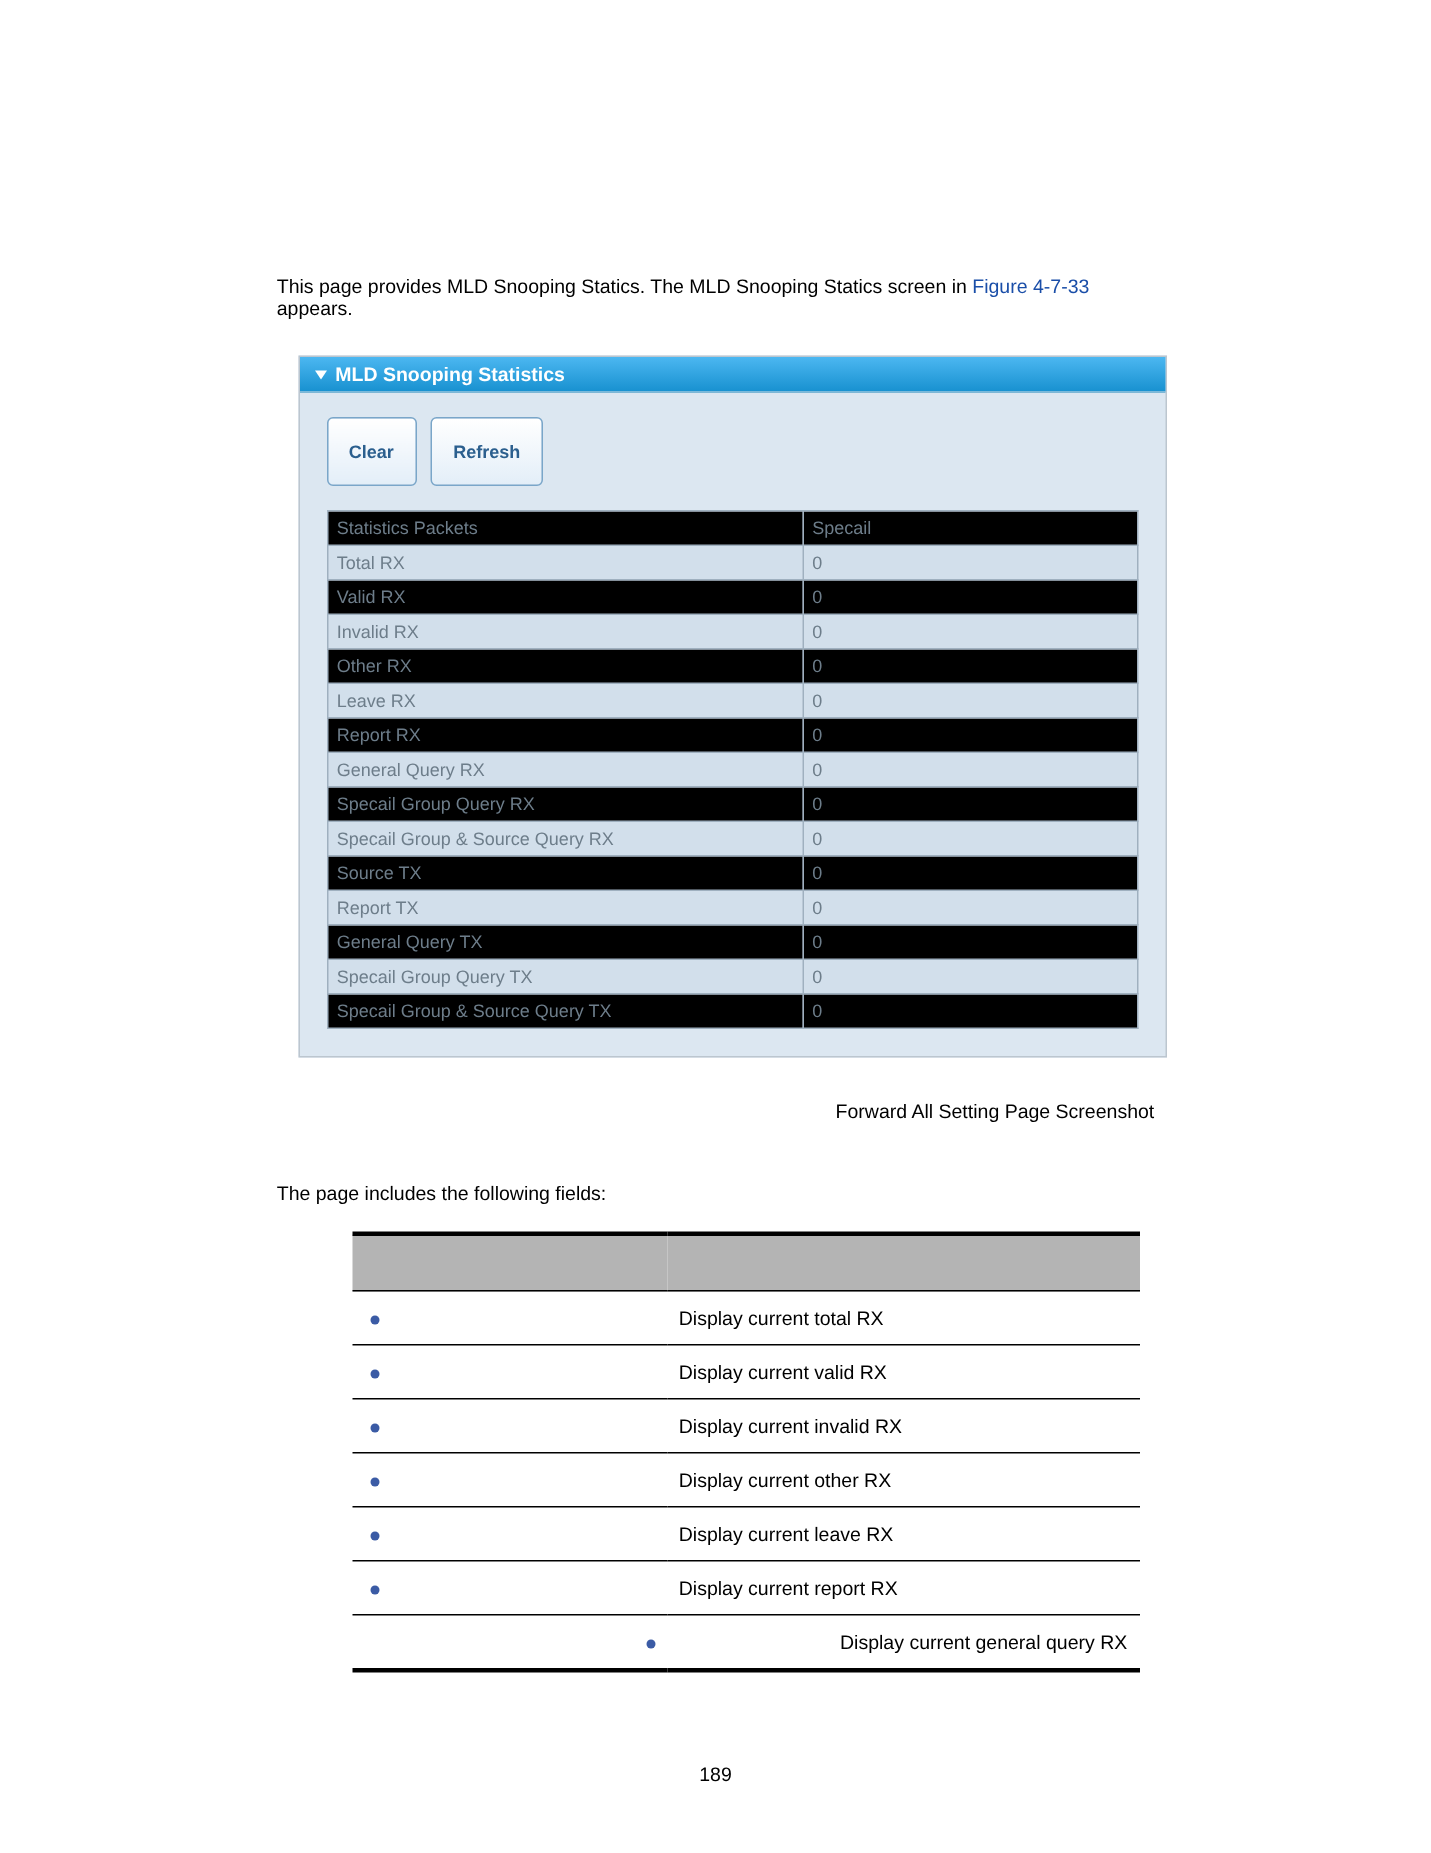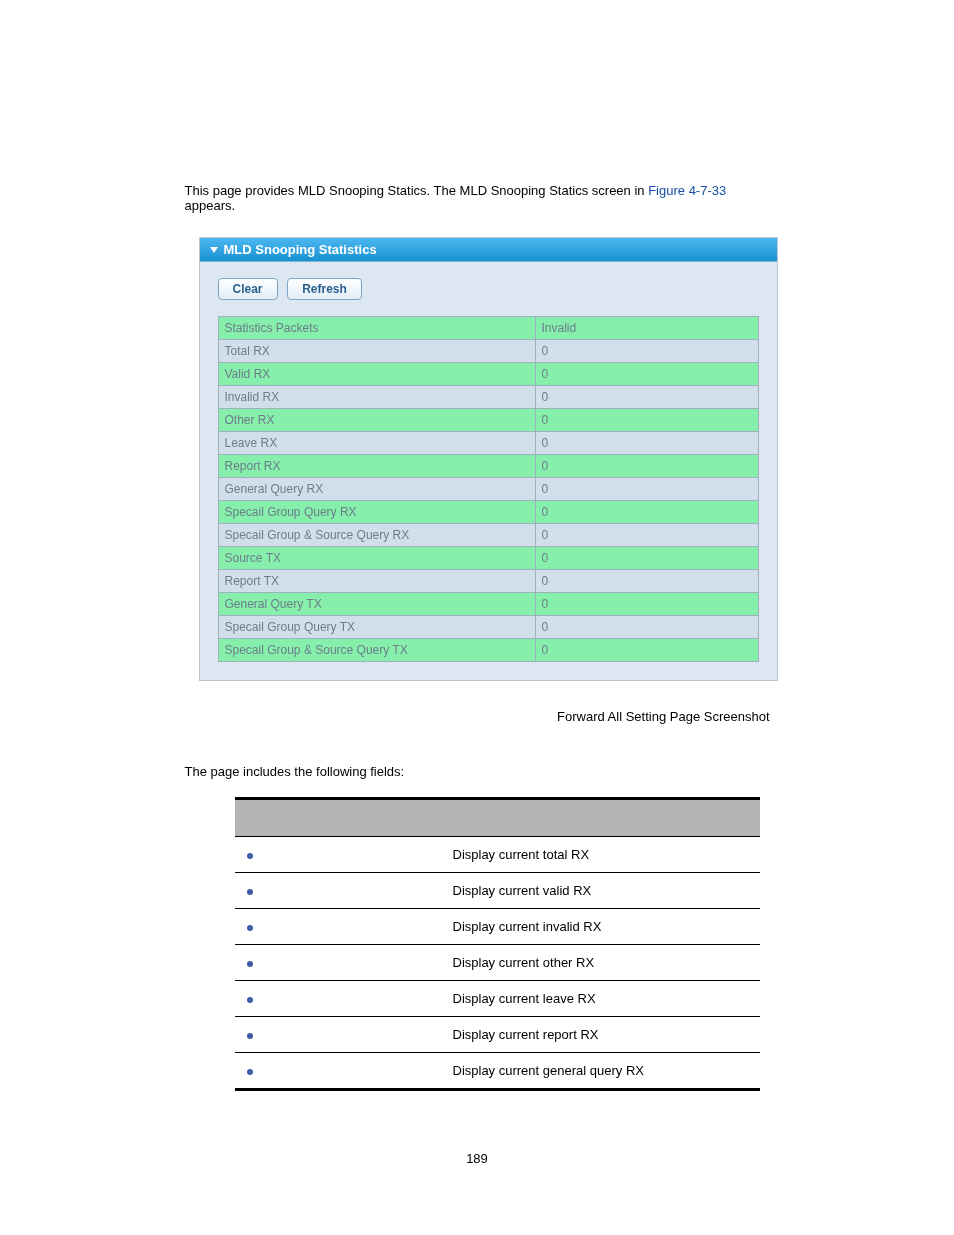--- a/index.html
+++ b/index.html
@@ -44,37 +44,37 @@
   .shot-body {
     padding: 16px 18px 0 18px;
   }
   .btn {
     display: inline-block;
     border: 1px solid #7aa6c9;
     background: linear-gradient(#fff, #e3eef8);
     color: #2b5f8e;
     font-weight: bold;
     font-size: 12px;
-    padding: 3px 14px;
+    padding: 15px 14px;
     border-radius: 4px;
     margin-right: 6px;
     cursor: pointer;
   }
   .stats-table {
     width: 100%;
     border-collapse: collapse;
     margin-top: 16px;
     font-size: 12px;
     color: #6d7d8a;
   }
   .stats-table th, .stats-table td {
     border: 1px solid #9fb0bf;
     text-align: left;
     padding: 4px 6px;
-    background: #86efac;
+    background: #000000;
     font-weight: normal;
   }
   .stats-table th {
     color: #6d7d8a;
   }
   .stats-table tr:nth-child(odd) td {
     background: #d2dfeb;
   }
   .stats-table td.counter {
     width: 210px;
@@ -107,20 +107,21 @@
     font-size: 13px;
     vertical-align: middle;
   }
   .desc-table td.col-obj {
     width: 190px;
     text-align: left;
     padding-left: 12px;
   }
   .desc-table tbody tr:last-child td {
     border-bottom: 3px solid #000;
+    text-align: right;
   }
   .bullet {
     display: inline-block;
     width: 6px;
     height: 6px;
     background: #3b5ba5;
     border-radius: 50%;
     vertical-align: middle;
   }
   .pgnum {
@@ -148,21 +149,21 @@
       <span>MLD Snooping Statistics</span>
     </div>
     <div class="shot-body">
       <span class="btn">Clear</span>
       <span class="btn">Refresh</span>
 
       <table class="stats-table">
         <tbody>
             <tr>
           <th>Statistics Packets</th>
-          <th class="counter">Invalid</th>
+          <th class="counter">Specail</th>
         </tr>
         </tbody>
           <tbody id="stats-body">
             <tr>
               <td>Total RX</td>
               <td class="counter">0</td>
             </tr>
             <tr>
               <td>Valid RX</td>
               <td class="counter">0</td>

